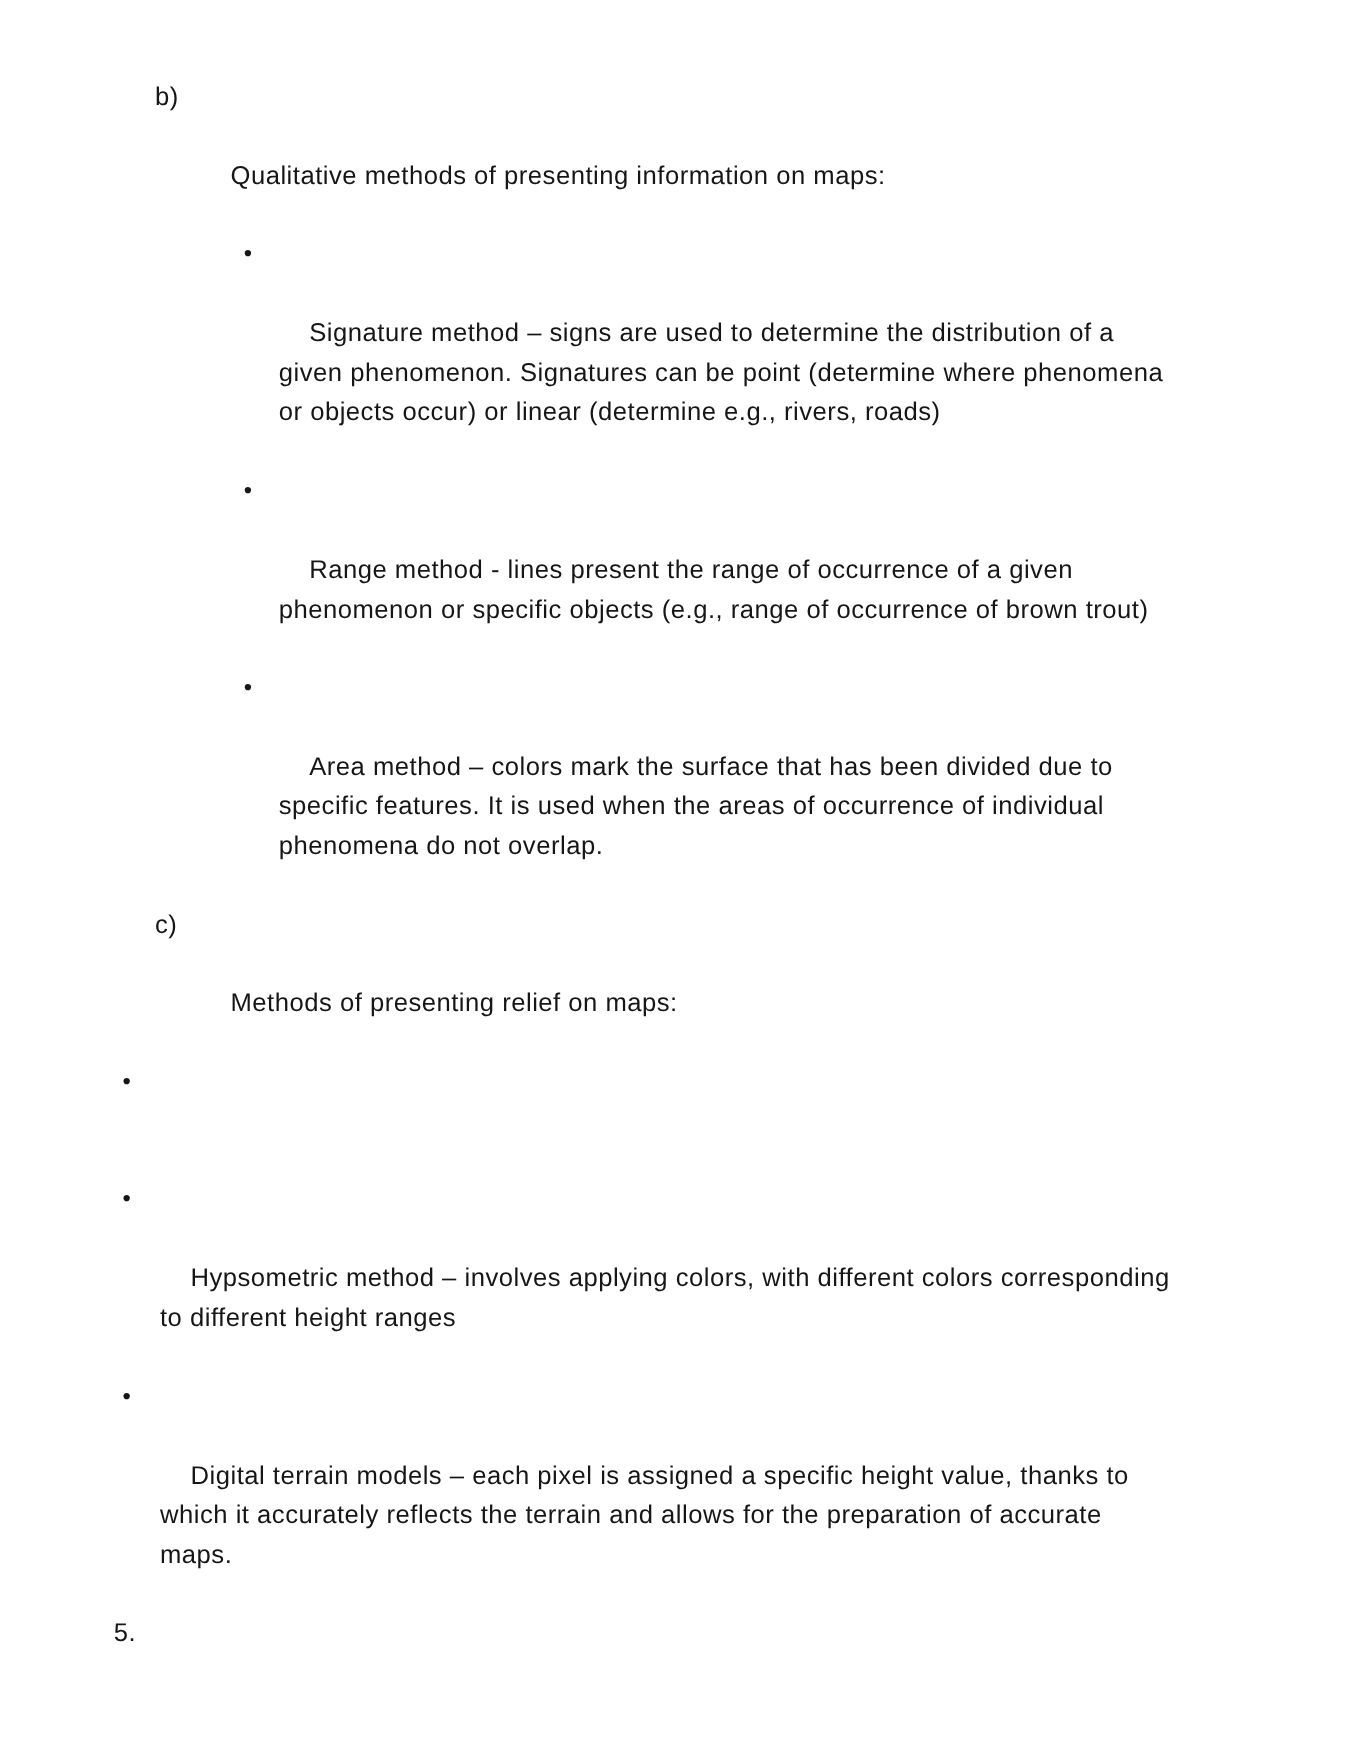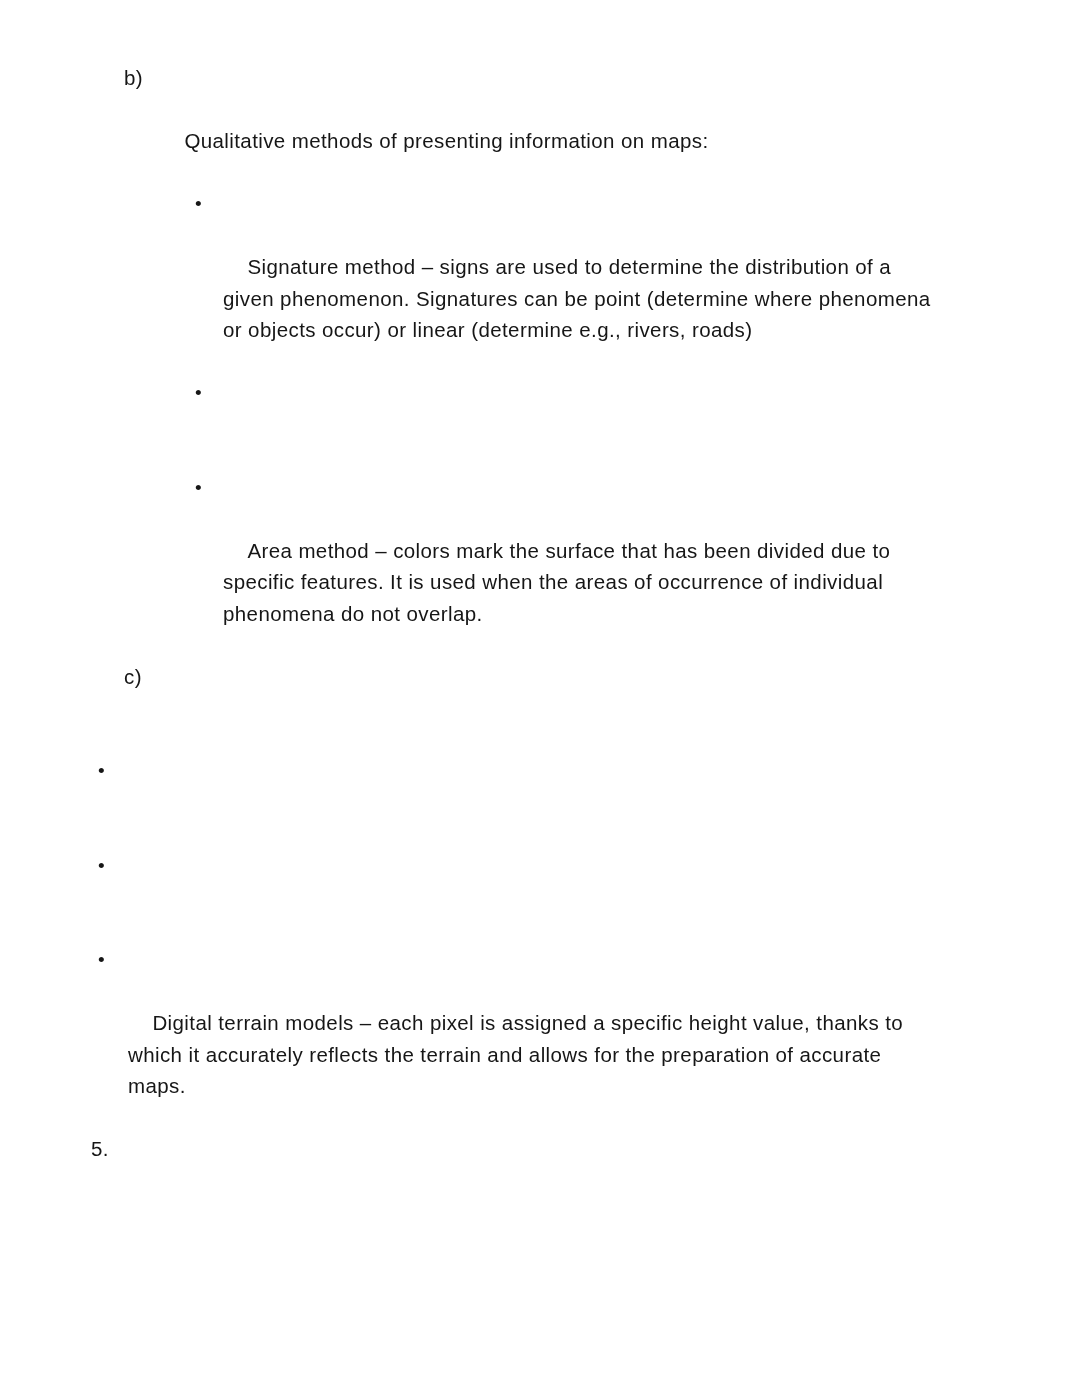--- a/index.html
+++ b/index.html
@@ -53,39 +53,44 @@
 
   <div class="block kind-b2">
     <span class="marker">•</span>
     <span class="text">Signature method – signs are used to determine the distribution of a
 given phenomenon. Signatures can be point (determine where phenomena
 or objects occur) or linear (determine e.g., rivers, roads)</span>
   </div>
 
   <div class="block kind-b2">
     <span class="marker">•</span>
+    <span class="text">Range method - lines present the range of occurrence of a given
+phenomenon or specific objects (e.g., range of occurrence of brown trout)</span>
   </div>
 
   <div class="block kind-b2">
     <span class="marker">•</span>
     <span class="text">Area method – colors mark the surface that has been divided due to
 specific features. It is used when the areas of occurrence of individual
 phenomena do not overlap.</span>
   </div>
 
   <div class="block kind-alpha2">
     <span class="marker">c)</span>
+    <span class="text">Methods of presenting relief on maps:</span>
   </div>
 
   <div class="block kind-b1">
     <span class="marker">•</span>
   </div>
 
   <div class="block kind-b1">
     <span class="marker">•</span>
+    <span class="text">Hypsometric method – involves applying colors, with different colors corresponding
+to different height ranges</span>
   </div>
 
   <div class="block kind-b1">
     <span class="marker">•</span>
     <span class="text">Digital terrain models – each pixel is assigned a specific height value, thanks to
 which it accurately reflects the terrain and allows for the preparation of accurate
 maps.</span>
   </div>
 
   <div class="block kind-num">

